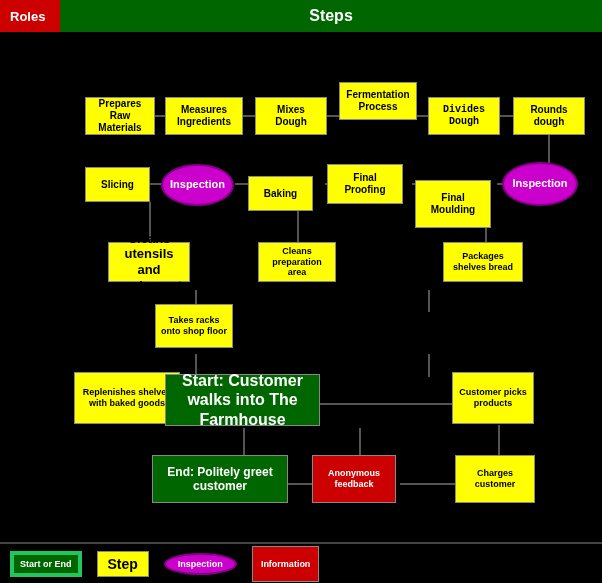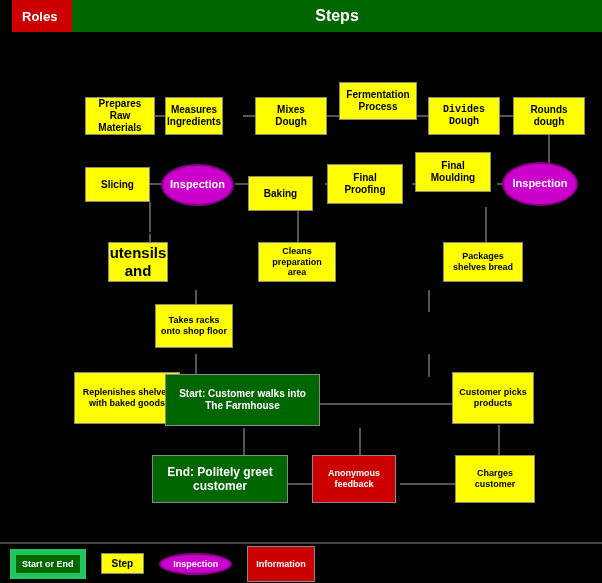--- a/index.html
+++ b/index.html
@@ -23,21 +23,20 @@
     .roles-label {
       background: #cc0000;
       color: #fff;
       font-weight: bold;
       font-size: 13px;
       padding: 0 10px;
       height: 100%;
       display: flex;
       align-items: center;
       min-width: 60px;
-      margin-left: 12px;
     }
     .steps-label {
       background: #006600;
       color: #fff;
       font-weight: bold;
       font-size: 16px;
       flex: 1;
       height: 100%;
       display: flex;
       align-items: center;
@@ -160,21 +159,21 @@
 
     <line x1="318" y1="372" x2="460" y2="372" stroke="#aaa" stroke-width="1"></line>
 
     <line x1="288" y1="452" x2="320" y2="452" stroke="#aaa" stroke-width="1"></line>
     <line x1="400" y1="452" x2="466" y2="452" stroke="#aaa" stroke-width="1"></line>
   </svg>
 
   <div class="node yellow-rect" style="left:85px;top:65px;width:70px;height:38px;">
     <span>Prepares Raw Materials</span>
   </div>
-  <div class="node yellow-rect" style="left:165px;top:65px;width:58px;height:38px;">
+  <div class="node yellow-rect" style="left:165px;top:65px;width:78px;height:38px;">
     <span>Measures Ingredients</span>
   </div>
   <div class="node yellow-rect" style="left:255px;top:65px;width:72px;height:38px;">
     <span>Mixes Dough</span>
   </div>
   <div class="node yellow-rect" style="left:339px;top:50px;width:78px;height:38px;">
     <span>Fermentation Process</span>
   </div>
   <div class="node yellow-rect" style="left:428px;top:65px;width:72px;height:38px;font-family:Liberation Mono, monospace;">
     <span>Divides Dough</span>
@@ -188,71 +187,71 @@
   </div>
   <div class="node purple-oval" style="left:161px;top:132px;width:73px;height:42px;font-size:11px;color:#fff;font-weight:bold;text-align:center;display:flex;align-items:center;justify-content:center;position:absolute;border-radius:50%;background:#cc00cc;border:2px solid #880088;">
     <span>Inspection</span>
   </div>
   <div class="node yellow-rect" style="left:248px;top:135px;width:65px;height:35px;margin-top:9px;">
     <span>Baking</span>
   </div>
   <div class="node yellow-rect" style="left:327px;top:132px;width:76px;height:40px;">
     <span>Final Proofing</span>
   </div>
-  <div class="node yellow-rect" style="left:415px;top:120px;width:76px;height:40px;">
+  <div class="node yellow-rect" style="left:415px;top:148px;width:76px;height:48px;">
     <span>Final Moulding</span>
   </div>
   <div class="node purple-oval" style="left:502px;top:130px;width:76px;height:44px;font-size:11px;color:#fff;font-weight:bold;text-align:center;display:flex;align-items:center;justify-content:center;position:absolute;border-radius:50%;background:#cc00cc;border:2px solid #880088;">
     <span>Inspection</span>
   </div>
 
-  <div class="node yellow-rect" style="left:108px;top:210px;width:60px;height:40px;font-size:15px;">
+  <div class="node yellow-rect" style="left:108px;top:210px;width:82px;height:40px;font-size:13px;">
     <span>Cleans utensils and equipment</span>
   </div>
   <div class="node yellow-rect" style="left:258px;top:210px;width:78px;height:40px;font-size:9px;">
     <span>Cleans preparation area</span>
   </div>
   <div class="node yellow-rect" style="left:443px;top:210px;width:80px;height:40px;font-size:9px;">
     <span>Packages shelves bread</span>
   </div>
 
   <div class="node yellow-rect" style="left:155px;top:272px;width:78px;height:44px;font-size:9px;justify-content:center;">
     <span>Takes racks onto shop floor</span>
   </div>
 
   <div class="node yellow-rect" style="left:74px;top:340px;width:106px;height:52px;font-size:9px;">
     <span>Replenishes shelves with baked goods</span>
   </div>
-  <div class="node green-rect" style="left:165px;top:342px;width:155px;height:52px;font-size:10px;">
+  <div class="node green-rect" style="left:165px;top:342px;width:155px;height:52px;font-size:16px;">
     <span>Start: Customer walks into The Farmhouse</span>
   </div>
   <div class="node yellow-rect" style="left:452px;top:340px;width:82px;height:52px;font-size:9px;">
     <span>Customer picks products</span>
   </div>
 
   <div class="node green-rect" style="left:152px;top:423px;width:136px;height:48px;font-size:12px;">
     <span>End: Politely greet customer</span>
   </div>
   <div class="node red-rect" style="left:312px;top:423px;width:84px;height:48px;font-size:9px;color:#fff;">
     <span>Anonymous feedback</span>
   </div>
   <div class="node yellow-rect" style="left:455px;top:423px;width:80px;height:48px;font-size:9px;">
     <span>Charges customer</span>
   </div>
 
 </div>
 
 <div class="legend">
   <div class="legend-item">
-    <div style="background:#006600;color:#fff;font-weight:bold;font-size:9px;padding:4px 6px;border:6px solid #22c55e;">
+    <div style="background:#006600;color:#fff;font-weight:bold;font-size:9px;padding:4px 6px;border:4px solid #22c55e;">
       <span>Start or End</span>
     </div>
   </div>
   <div class="legend-item">
-    <div style="background:#ffff00;color:#000;font-weight:bold;font-size:10px;padding:4px 10px;border:1px solid #888;">
+    <div style="background:#ffff00;color:#000;font-weight:bold;font-size:14px;padding:4px 10px;border:1px solid #888;">
       <span>Step</span>
     </div>
   </div>
   <div class="legend-item">
     <div style="background:#cc00cc;color:#fff;font-weight:bold;font-size:9px;padding:4px 12px;border-radius:50%;border:2px solid #880088;">
       <span>Inspection</span>
     </div>
   </div>
   <div class="legend-item">
     <div style="background:#cc0000;color:#fff;font-weight:bold;font-size:9px;padding:12px 8px;border:1px solid #888;">

